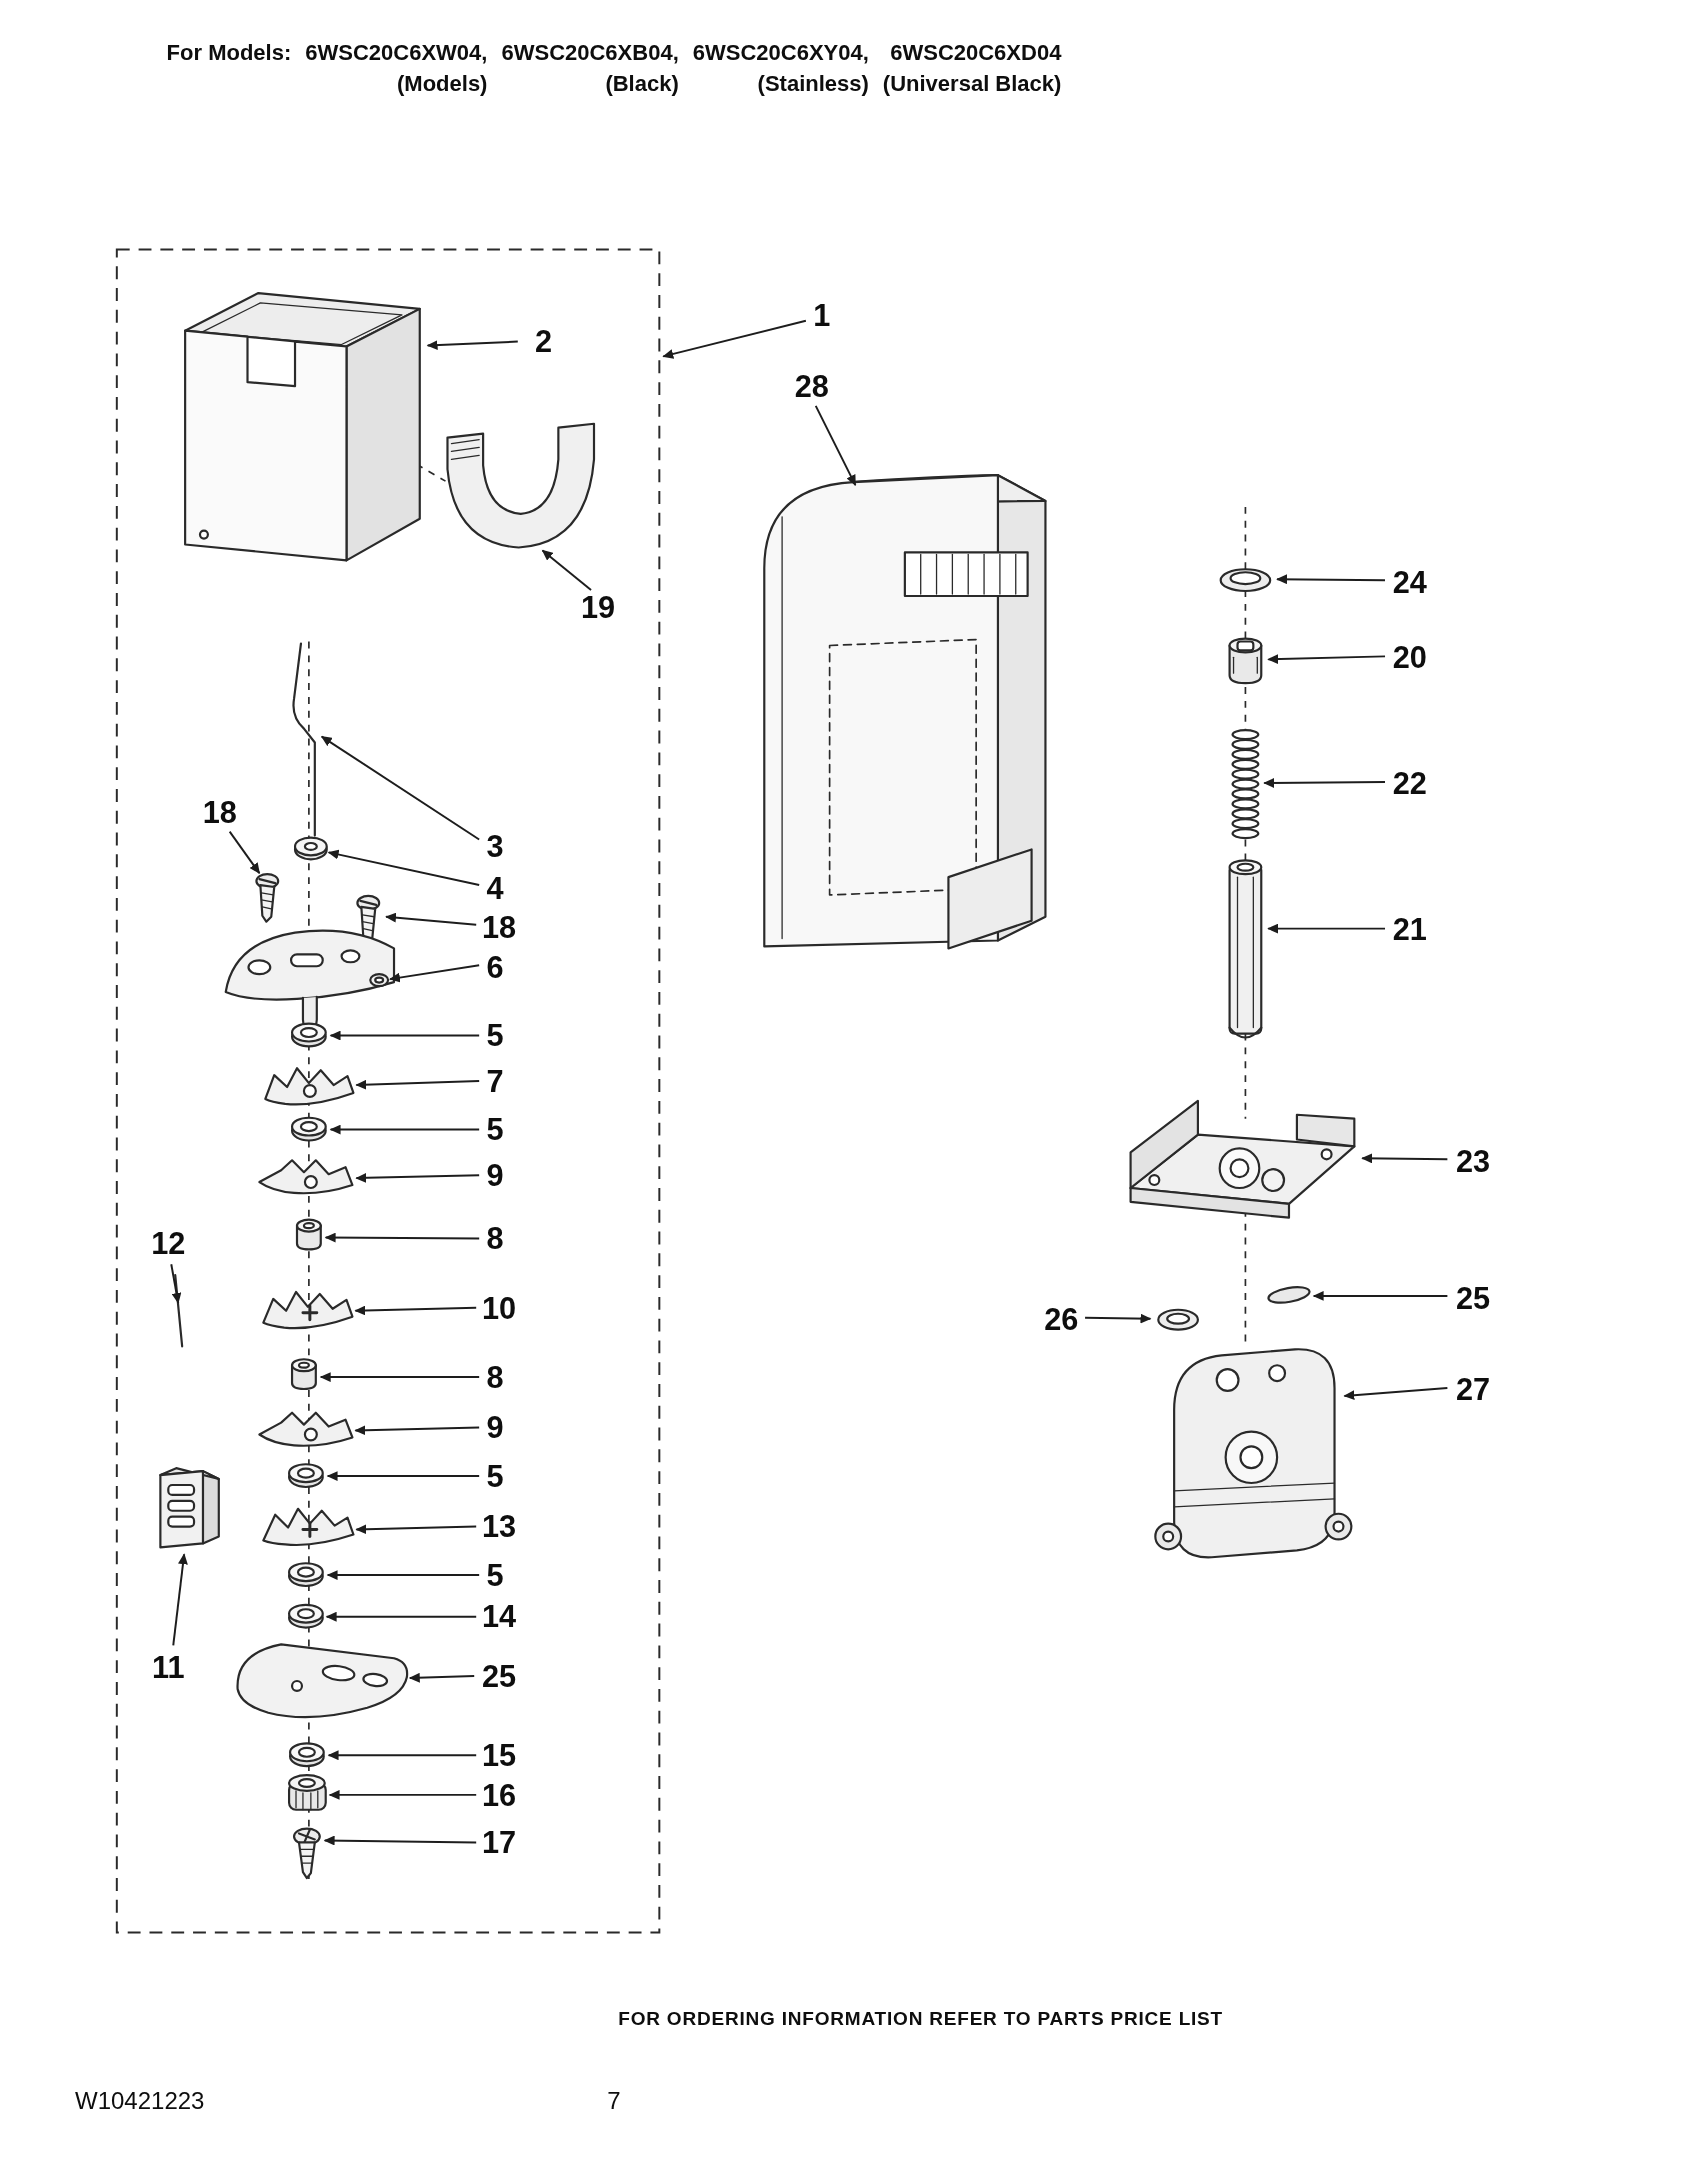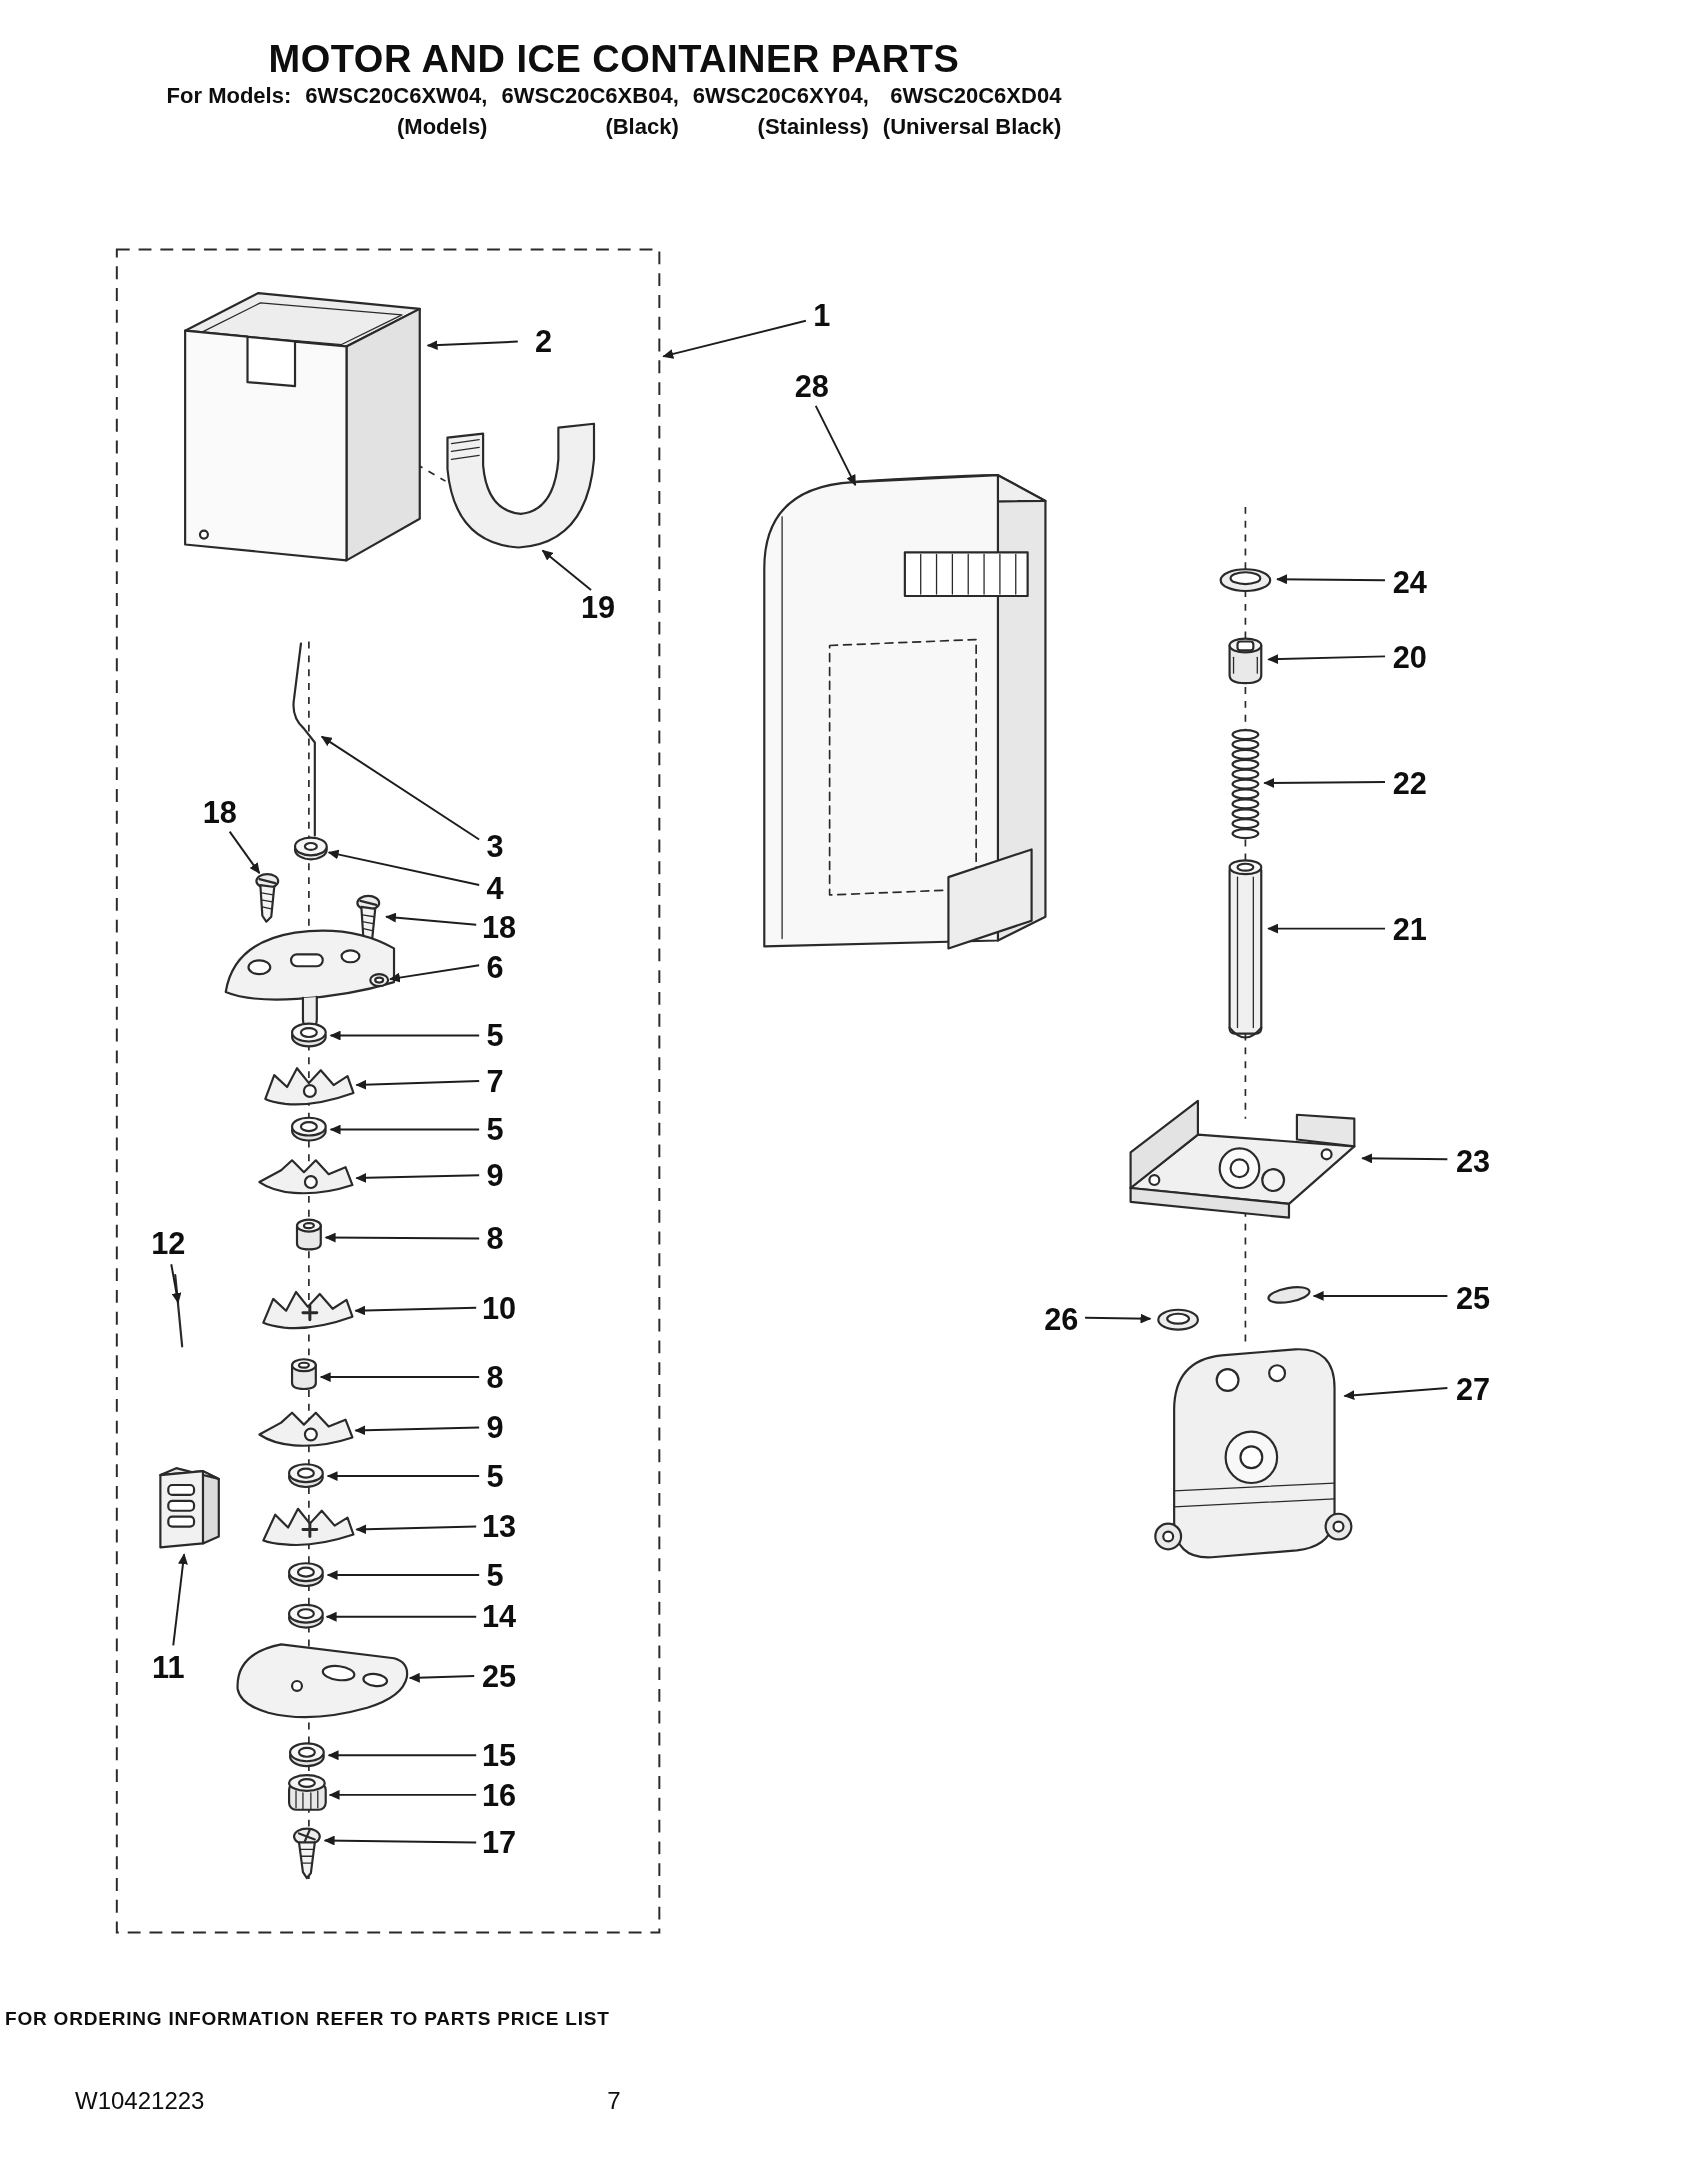--- a/index.html
+++ b/index.html
@@ -7,37 +7,36 @@
   body {
     width:1684px; height:2179px; position:relative; overflow:hidden;
     font-family:"Liberation Sans", sans-serif; color:#0e0e0e;
   }
   .header { position:absolute; top:38px; left:5px; width:1218px; text-align:center; z-index:2; }
   .title { font-size:38px; font-weight:bold; letter-spacing:0.5px; }
   .models-row { margin-top:4px; display:flex; justify-content:center; align-items:flex-start; gap:14px;
                 font-size:22px; font-weight:bold; line-height:1; }
   .model-col { display:flex; flex-direction:column; align-items:flex-end; gap:9px; }
   .diagram { position:absolute; top:0; left:0; z-index:1; }
-  .footer-note { position:absolute; top:2008px; left:5px; width:1218px; text-align:left;
+  .footer-note { position:absolute; top:2008px; left:5px; width:1218px; text-align:right;
                  font-size:19px; font-weight:bold; letter-spacing:0.8px; z-index:2; }
   .doc-number { position:absolute; top:2087px; left:75px; font-size:24px; z-index:2;text-align:center; }
   .page-number { position:absolute; top:2087px; left:5px; width:1218px; text-align:center; font-size:24px; z-index:2; }
   .part { stroke:#2a2a2a; stroke-width:2.2; stroke-linejoin:round; stroke-linecap:round; }
   .thin { stroke:#2a2a2a; stroke-width:1.3; fill:none; }
   .dash { stroke:#2a2a2a; stroke-width:1.7; fill:none; stroke-dasharray:7 7; }
   .boxdash { stroke:#2a2a2a; stroke-width:2; fill:none; stroke-dasharray:13 9; }
   .leader { stroke:#1d1d1d; stroke-width:2; fill:none; marker-end:url(#arrowhead); }
   .callout { font-family:"Liberation Sans", sans-serif; font-size:31px; font-weight:bold;
              fill:#0e0e0e; text-anchor:middle; }
 </style>
 </head>
 <body>
 
 <div class="header">
-  <div class="title">MOTOR AND ICE CONTAINER PARTS</div>
   <div class="models-row">
     <span>For Models:</span>
     <div class="model-col">
       <span>6WSC20C6XW04,</span>
       <span>(Models)</span>
     </div>
     <div class="model-col">
       <span>6WSC20C6XB04,</span>
       <span>(Black)</span>
     </div>

